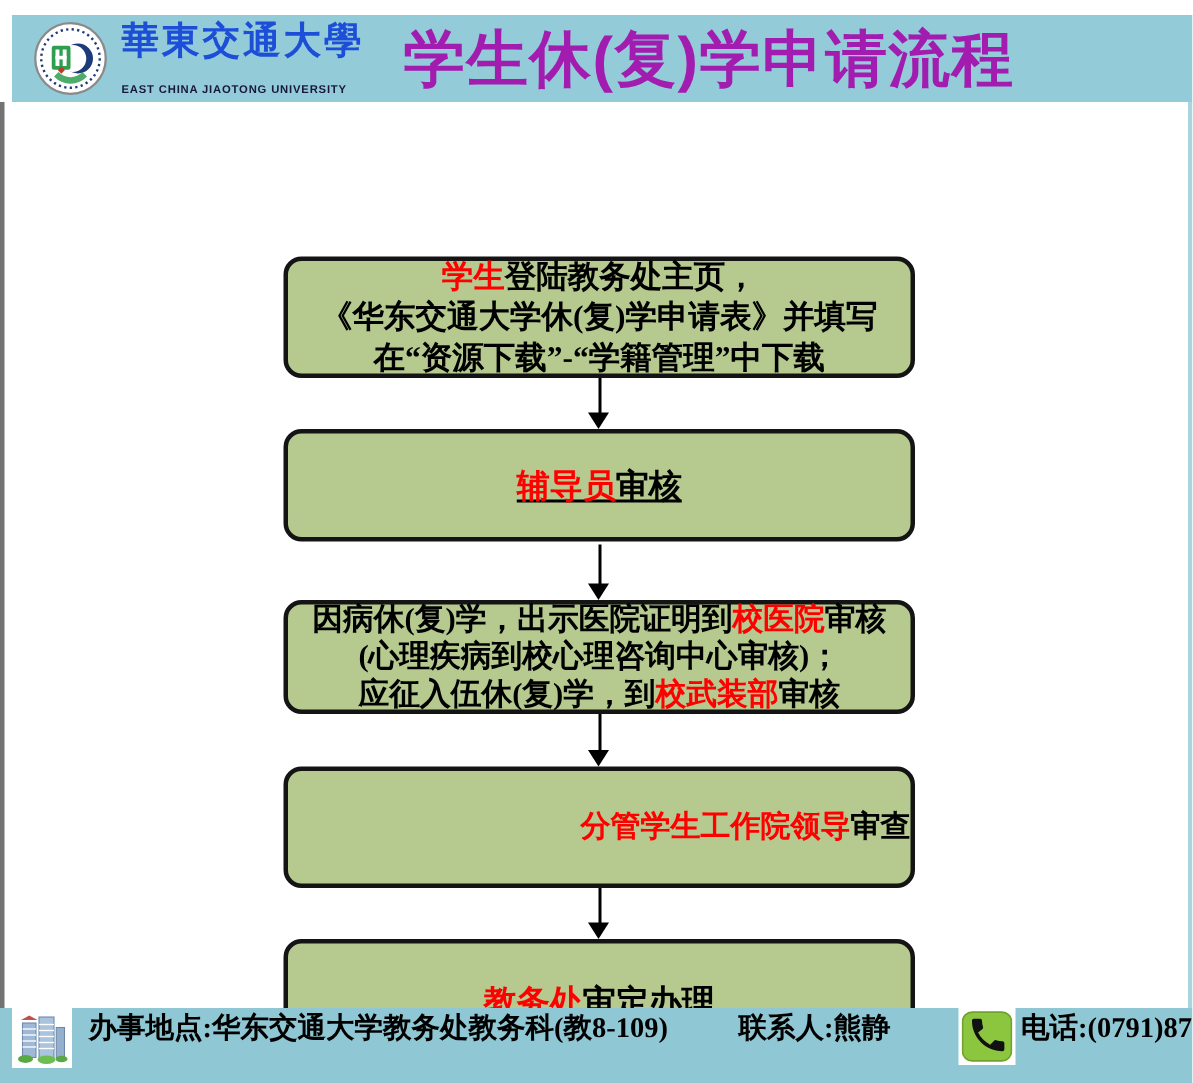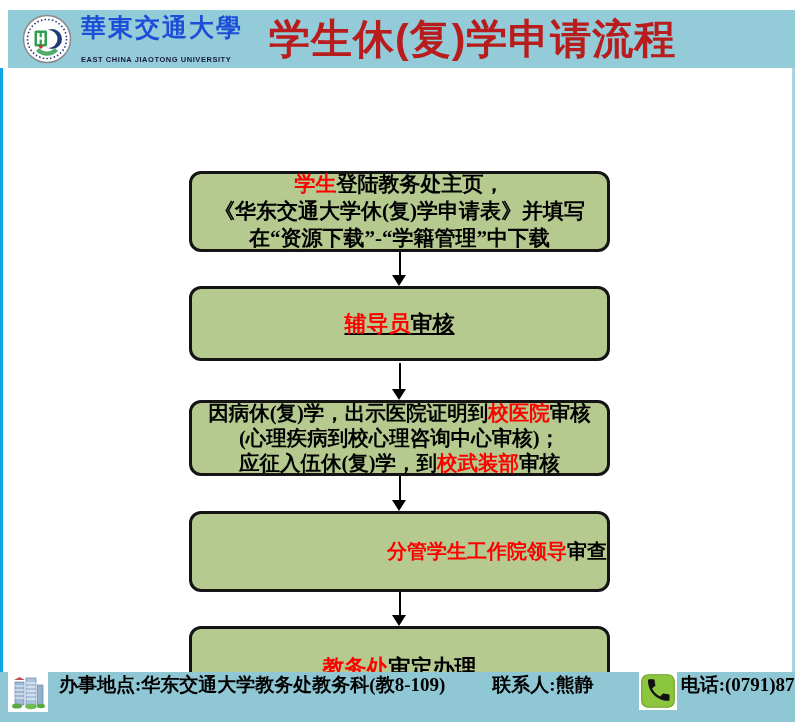--- a/index.html
+++ b/index.html
@@ -23,29 +23,29 @@
     font-family:"Liberation Serif","DejaVu Serif",serif;
     letter-spacing:2px;
   }
   .uni-en{
     margin-top:16px;font-size:7.5px;font-weight:bold;color:#18183a;
     font-family:"Liberation Sans","DejaVu Sans",sans-serif;
     letter-spacing:0.55px;
   }
   .main-title{
     margin-left:26px;
-    font-size:41px;font-weight:900;color:#b91c1c;
+    font-size:41px;font-weight:900;color:#a21caf;
     font-family:"Liberation Sans","DejaVu Sans",sans-serif;
     letter-spacing:1px;white-space:nowrap;
   }
   
   .content{
     position:absolute;left:0;top:68px;width:795px;height:604px;
     background:#ffffff;box-sizing:border-box;
-    border-left:3px solid #0ea5e9;border-right:3px solid #a9d5e0;
+    border-left:3px solid #737373;border-right:3px solid #a9d5e0;
   }
   
   .flow-box{
     position:absolute;left:186px;width:421px;
     background:#b6ca90;
     border:3px solid #141414;border-radius:12px;
     box-sizing:border-box;
     display:flex;flex-direction:column;justify-content:center;align-items:center;
     text-align:center;
     font-weight:bold;font-size:21px;line-height:27px;color:#000;

